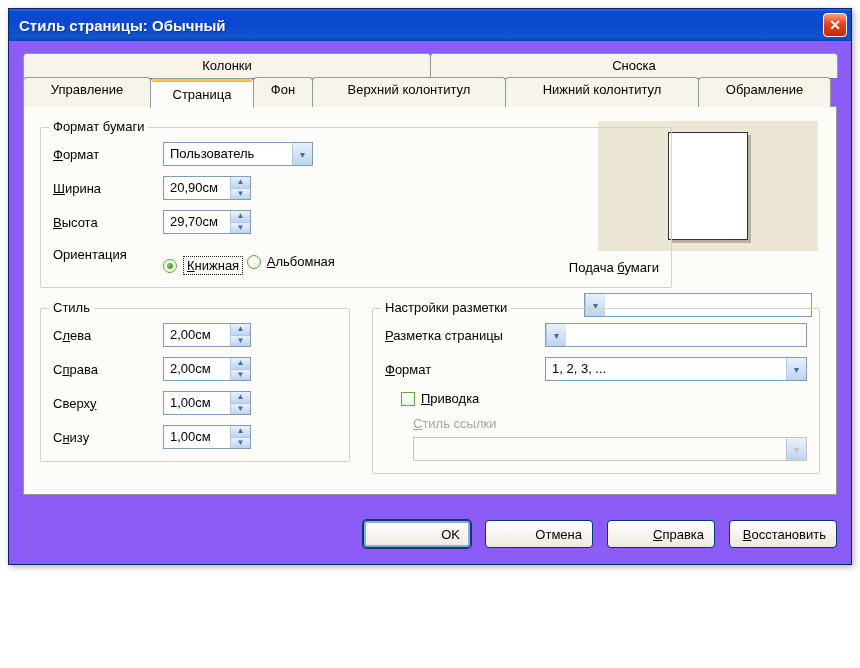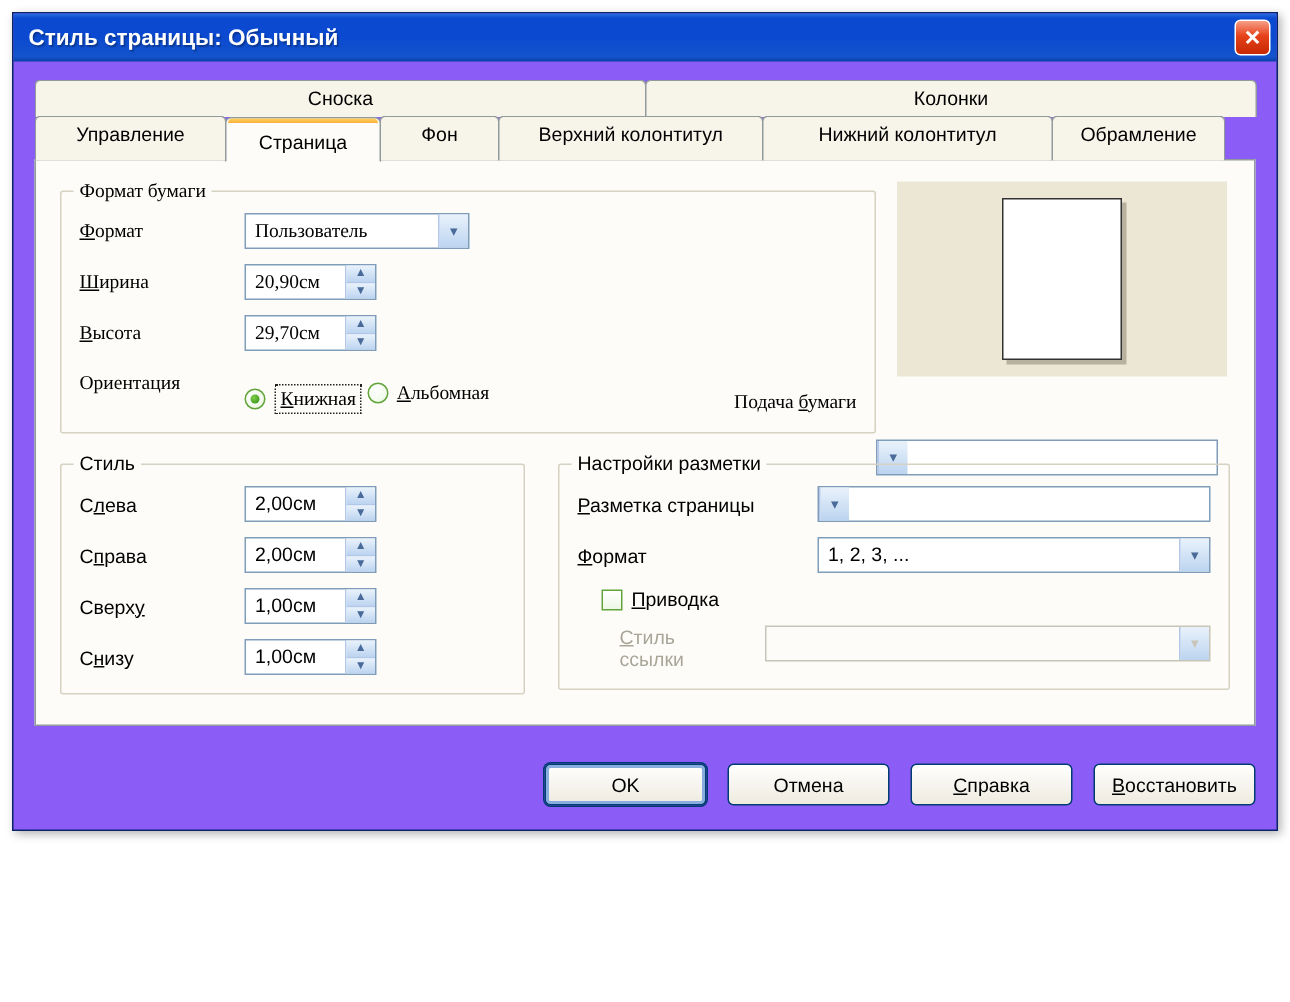--- a/index.html
+++ b/index.html
@@ -179,61 +179,61 @@
   }
   .btn {
     min-width: 108px;
     height: 28px;
     border: 1px solid #003c74;
     border-radius: 4px;
     background: linear-gradient(to bottom, #ffffff, #eeeade);
     padding: 4px 10px;
     font-size: 13px;
     cursor: pointer;
-    display: inline-flex; align-items: center; justify-content: center;
+    display: inline-flex; align-items: center; justify-content: flex-end;
   }
   .btn.default { box-shadow: 0 0 0 2px #88aee0 inset, 0 0 0 1px #003c74; }
   .layout-cols { display: flex; gap: 22px; }
   .col-left { width: 310px; }
   .col-right { flex: 1; }
 </style>
 </head>
 <body>
 
 <div class="window">
   <div class="titlebar">
     <span class="title">Стиль страницы: Обычный</span>
     <div class="closebtn">
       <span>✕</span>
     </div>
   </div>
 
   <div class="content">
     <div class="tabrows">
       <div class="tabrow top">
+        <div class="tab"><span>Колонки</span></div>
         <div class="tab"><span>Сноска</span></div>
-        <div class="tab"><span>Колонки</span></div>
       </div>
       <div class="tabrow bottom">
         <div class="tab" style="width:128px"><span>Управление</span></div>
         <div class="tab active" style="width:104px"><span>Страница</span></div>
-        <div class="tab" style="width:80px"><span>Фон</span></div>
-        <div class="tab" style="width:177px"><span>Верхний колонтитул</span></div>
+        <div class="tab" style="width:60px"><span>Фон</span></div>
+        <div class="tab" style="width:194px"><span>Верхний колонтитул</span></div>
         <div class="tab" style="width:194px"><span>Нижний колонтитул</span></div>
-        <div class="tab" style="width:116px"><span>Обрамление</span></div>
+        <div class="tab" style="width:133px"><span>Обрамление</span></div>
       </div>
     </div>
 
     <div class="tabbody">
 
       <div class="preview">
         <div class="page"></div>
       </div>
 
-      <div class="group" style="width:544px;font-family:Liberation Serif, serif;">
+      <div class="group" style="width:632px;">
         <span class="legend">Формат бумаги</span>
 
         <div class="row">
           <span class="lbl"><span class="underline">Ф</span>ормат</span>
           <div class="combo" style="width:150px">
             <span class="val">Пользователь</span>
             <span class="dd">▾</span>
           </div>
         </div>
 
@@ -348,21 +348,21 @@
                 <span class="dd">▾</span>
               </div>
             </div>
             <div class="row">
               <span style="width:16px"></span>
               <div class="check">
                 <span class="box"></span>
                 <span><span class="underline">П</span>риводка</span>
               </div>
             </div>
-            <div class="row" style="margin-top:4px; align-items:flex-start; flex-direction:row; gap:6px;">
+            <div class="row" style="margin-top:4px; align-items:flex-start; flex-direction:column; gap:6px;">
               <span class="disabled" style="margin-left:28px"><span class="underline">С</span>тиль ссылки</span>
               <div class="combo textfield disabled-field" style="width:100%; margin-left:28px; width:calc(100% - 28px);">
                 <span class="val"></span>
                 <span class="dd" style="color:#c8c5b8">▾</span>
               </div>
             </div>
           </div>
         </div>
       </div>
 

